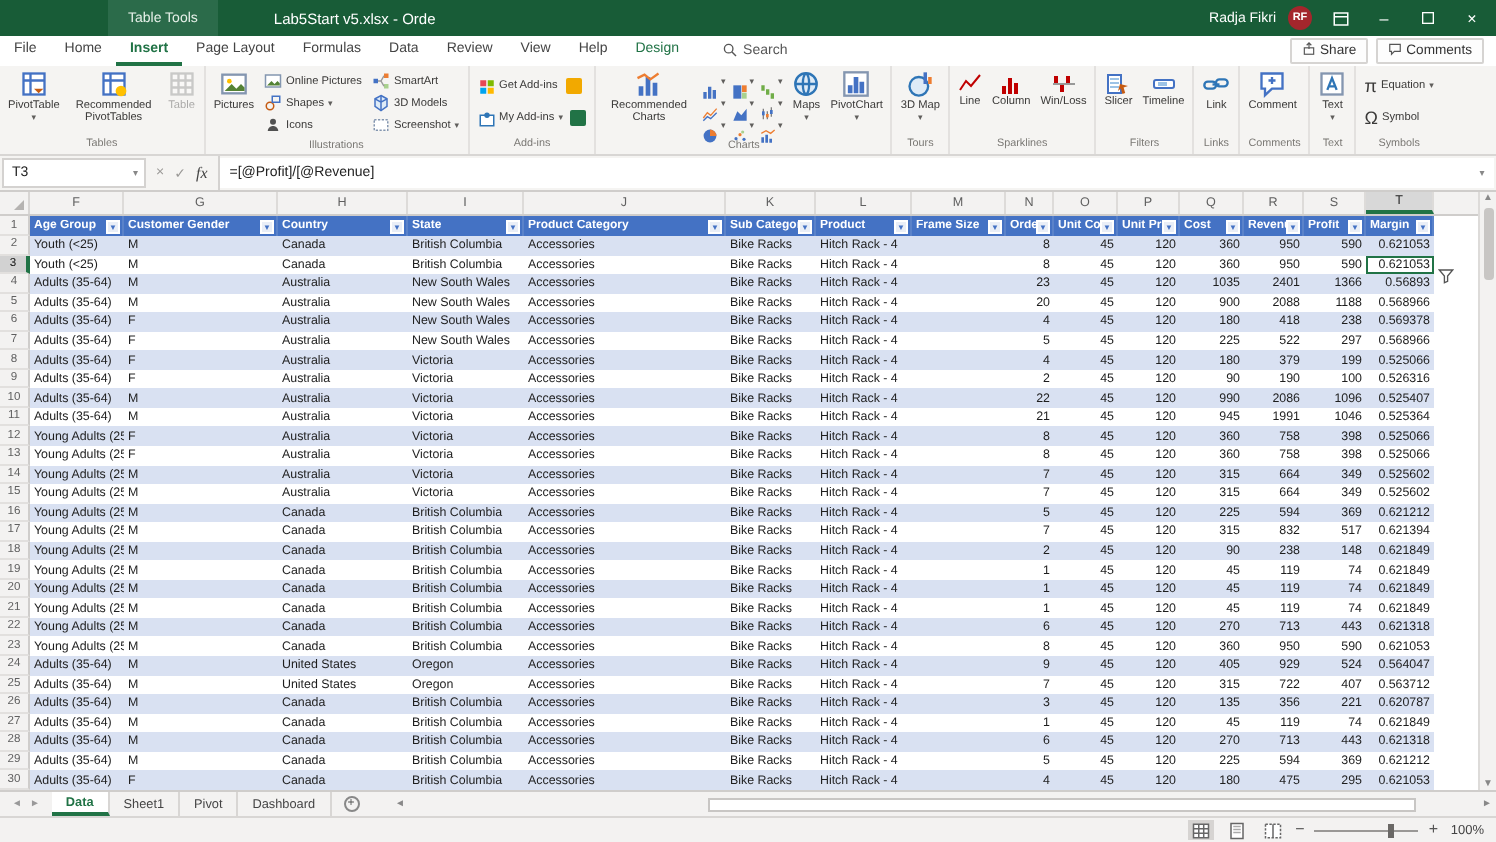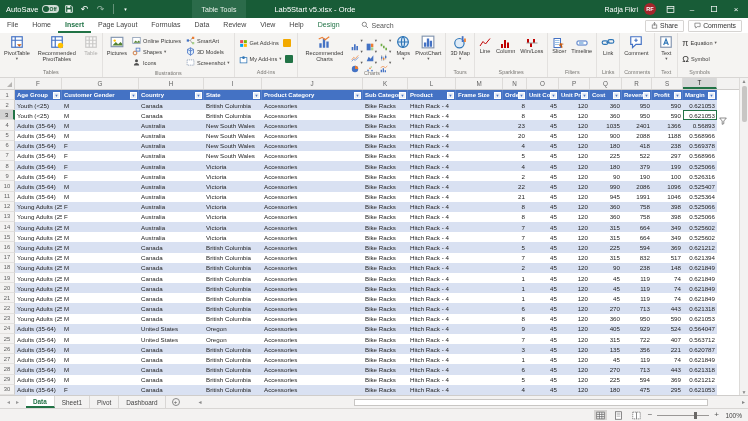--- a/index.html
+++ b/index.html
@@ -101,40 +101,20 @@
   .zoomthumb{position:absolute;left:70%;top:-3px;width:3px;height:7px;background:#6a6866;}
   .zoomsign{font-size:8px;color:#555;line-height:1;}
   .zoomtext{min-width:18px;text-align:right;}
 </style>
 </head>
 <body>
 
 <div class="app">
 
   <div class="titlebar">
-    <div class="qat">
-      <div class="autosave">
-        <span>AutoSave</span>
-        <span class="pill">
-            <span class="dot"></span>
-            <span class="off">Off</span>
-          </span>
-      </div>
-      <span class="qicon">
-          <svg viewBox="0 0 12 12" width="10" height="10">
-            <path d="M2 2h6.5L10 3.5V10H2z" fill="none" stroke="#fff" stroke-width="1"></path>
-            <rect x="4" y="6.5" width="4" height="3" fill="#fff"></rect>
-            <rect x="4" y="2.5" width="3.5" height="2" fill="#fff"></rect>
-          </svg>
-        </span>
-      <span class="qicon">↶</span>
-      <span class="qicon dim">↷</span>
-      <span class="qsep"></span>
-      <span class="qicon" style="font-size:5px;">▾</span>
-    </div>
     <div class="ctx-chip">
         <span>Table Tools</span>
       </div>
     <div class="doc-title">Lab5Start v5.xlsx - Orde</div>
     <div class="tb-right">
       <span class="user-name">Radja Fikri</span>
       <span class="avatar">RF</span>
       <span class="winbtn">
           <svg viewBox="0 0 12 12" width="9" height="9">
             <rect x="1.5" y="2" width="9" height="8" fill="none" stroke="#fff"></rect>
@@ -519,20 +499,33 @@
           <div class="sbtn">
               <span class="glyph-ic">Ω</span>
               <span>Symbol</span>
             </div>
         </div>
       </div>
       <div class="rgl">Symbols</div>
     </div>
   </div>
 
+  <div class="fbar">
+    <div class="namebox">
+        <span>T3</span>
+        <span class="nb-arr">▾</span>
+      </div>
+    <div class="fxbtns">
+        <span>×</span>
+        <span>✓</span>
+        <span class="fx">fx</span>
+      </div>
+    <div class="fml">=[@Profit]/[@Revenue]</div>
+    <div class="fbar-exp">▾</div>
+  </div>
 
   <div class="sheet-area">
     <div class="grid-col">
       <div class="col-letters" id="col-letters">
           <div class="corner" style="width: 15px; flex: 0 0 auto;"></div>
           <div class="colletter" style="width: 47px; flex: 0 0 auto;">F</div>
           <div class="colletter" style="width: 77px; flex: 0 0 auto;">G</div>
           <div class="colletter" style="width: 65px; flex: 0 0 auto;">H</div>
           <div class="colletter" style="width: 58px; flex: 0 0 auto;">I</div>
           <div class="colletter" style="width: 101px; flex: 0 0 auto;">J</div>

